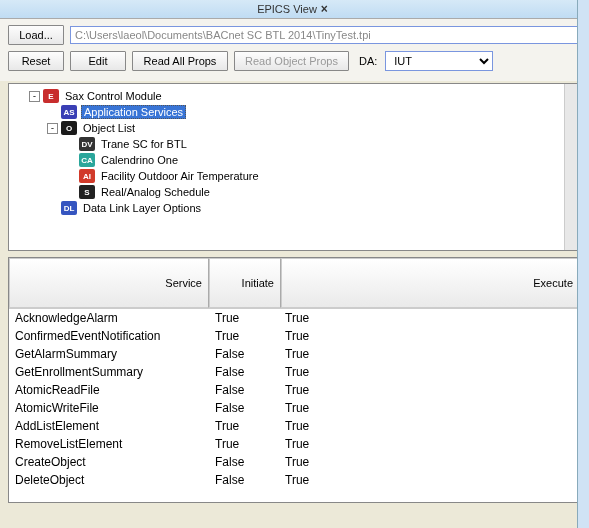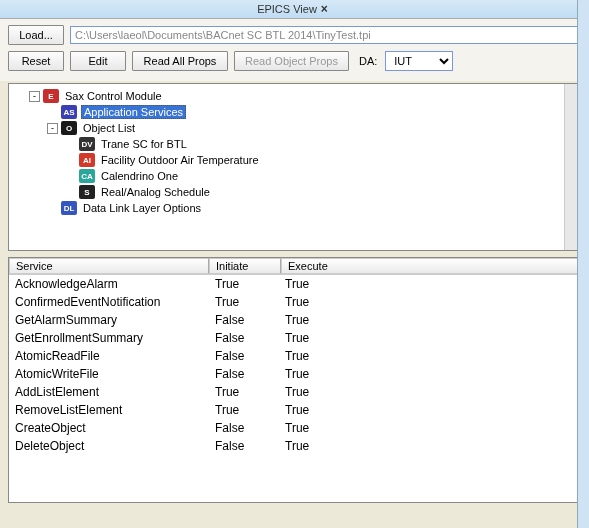--- a/index.html
+++ b/index.html
@@ -47,21 +47,21 @@
 .btn.disabled { color: #999; }
 .path-input, .da-select {
   border: 1px solid #7a96df;
   background: #fff;
   padding: 2px 4px;
   font-size: 11px;
   font-family: inherit;
 }
 .path-input { flex: 1; color: #888; }
 .da-label { font-size: 11px; padding: 0 2px 0 4px; }
-.da-select { width: 68px; }
+.da-select { width: 108px; }
 .tree-panel {
   margin: 2px 8px 6px 8px;
   background: #fff;
   border: 1px solid #888;
   height: 168px;
   padding: 4px 2px;
   position: relative;
   overflow: hidden;
 }
 .tree-scroll {
@@ -119,23 +119,23 @@
   position: relative;
 }
 .thead {
   display: flex;
   background: #f4f4f4;
   border-bottom: 1px solid #ccc;
 }
 .th {
   border: 1px solid #ccc;
   border-right: 1px solid #aaa;
-  padding: 1px 6px;
-  font-size: 11px;
-  text-align: left;
+  padding: 18px 6px;
+  font-size: 11px;
+  text-align: right;
   background: linear-gradient(to bottom,#fff,#eaeaea);
 }
 .th.c1 { width: 200px; }
 .th.c2 { width: 72px; }
 .th.c3 { flex: 1; }
 .tbody { }
 .trow { display: flex; padding: 2px 0; }
 .td { padding: 0 6px; font-size: 12px; }
 .td.c1 { width: 200px; }
 .td.c2 { width: 70px; }
@@ -193,27 +193,27 @@
           <span class="treelabel">Object List</span>
         </li>
         <ul>
           <li>
             <span class="noexp"></span>
             <span class="badge badge-DV">DV</span>
             <span class="treelabel">Trane SC for BTL</span>
           </li>
           <li>
             <span class="noexp"></span>
+            <span class="badge badge-CA">CA</span>
+            <span class="treelabel">Calendrino One</span>
+          </li>
+          <li>
+            <span class="noexp"></span>
             <span class="badge badge-AI">AI</span>
             <span class="treelabel">Facility Outdoor Air Temperature</span>
-          </li>
-          <li>
-            <span class="noexp"></span>
-            <span class="badge badge-CA">CA</span>
-            <span class="treelabel">Calendrino One</span>
           </li>
           <li>
             <span class="noexp"></span>
             <span class="badge badge-S">S</span>
             <span class="treelabel">Real/Analog Schedule</span>
           </li>
         </ul>
         <li>
           <span class="noexp"></span>
           <span class="badge badge-DL">DL</span>

